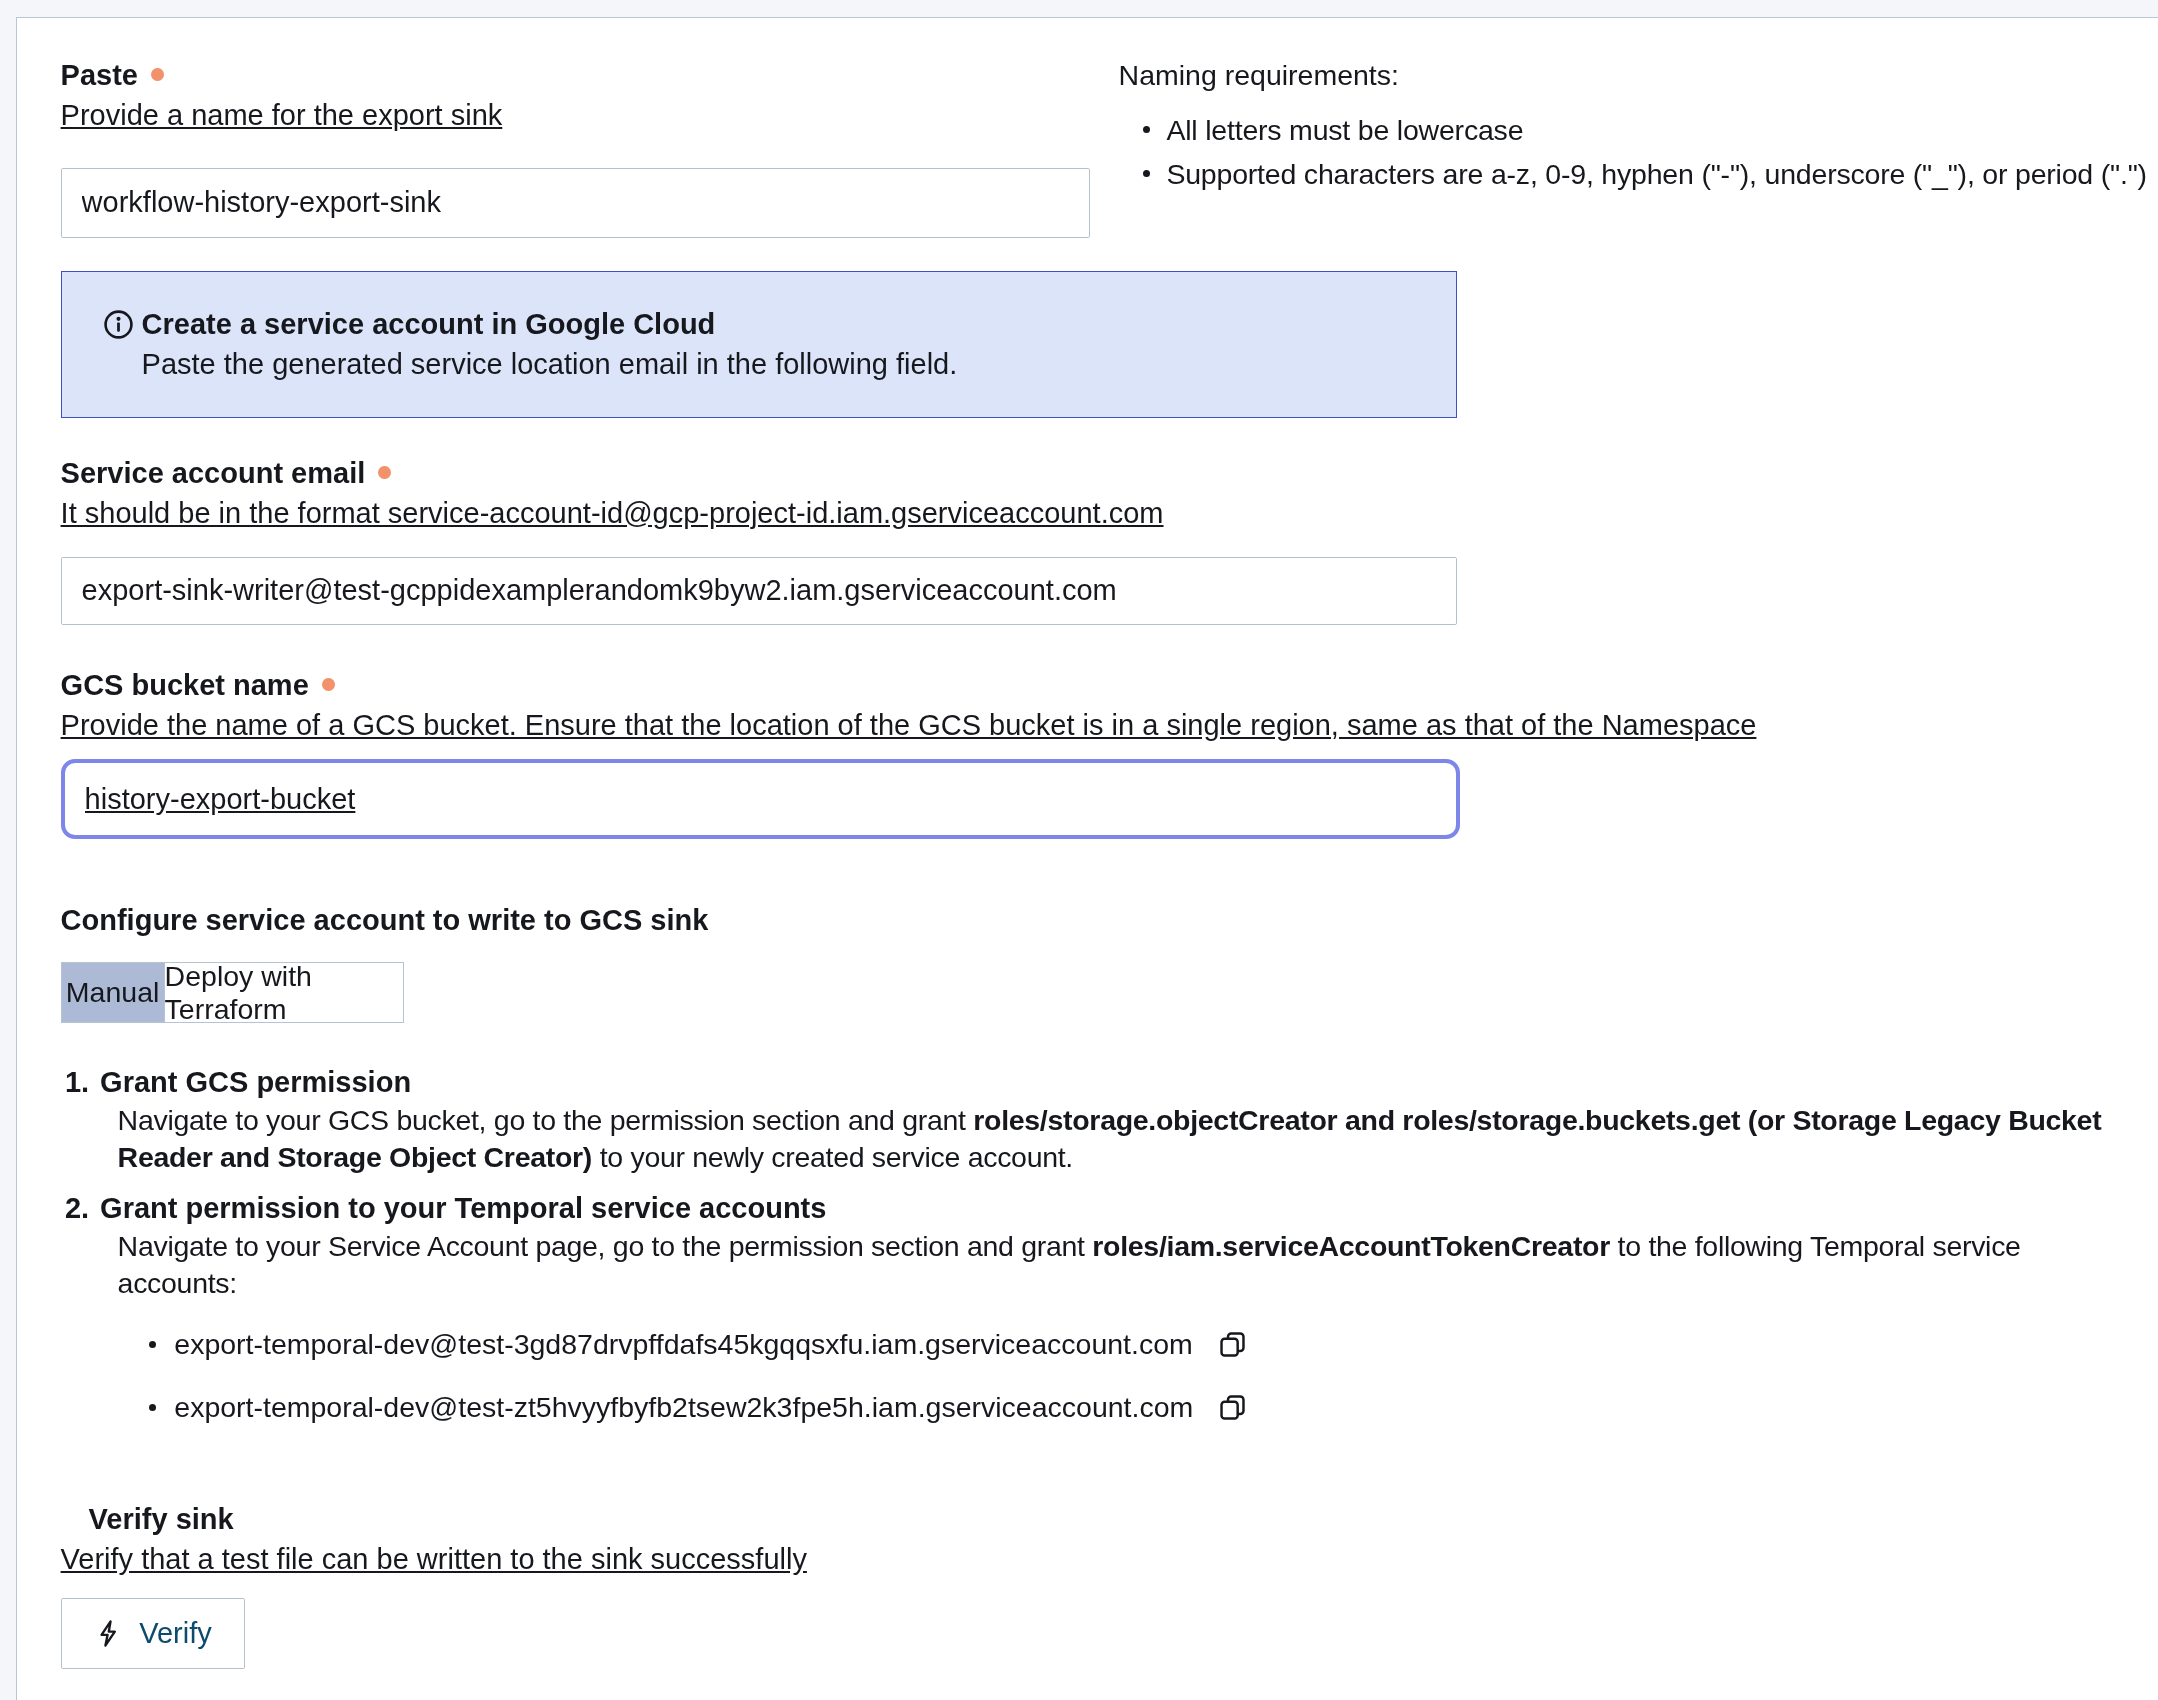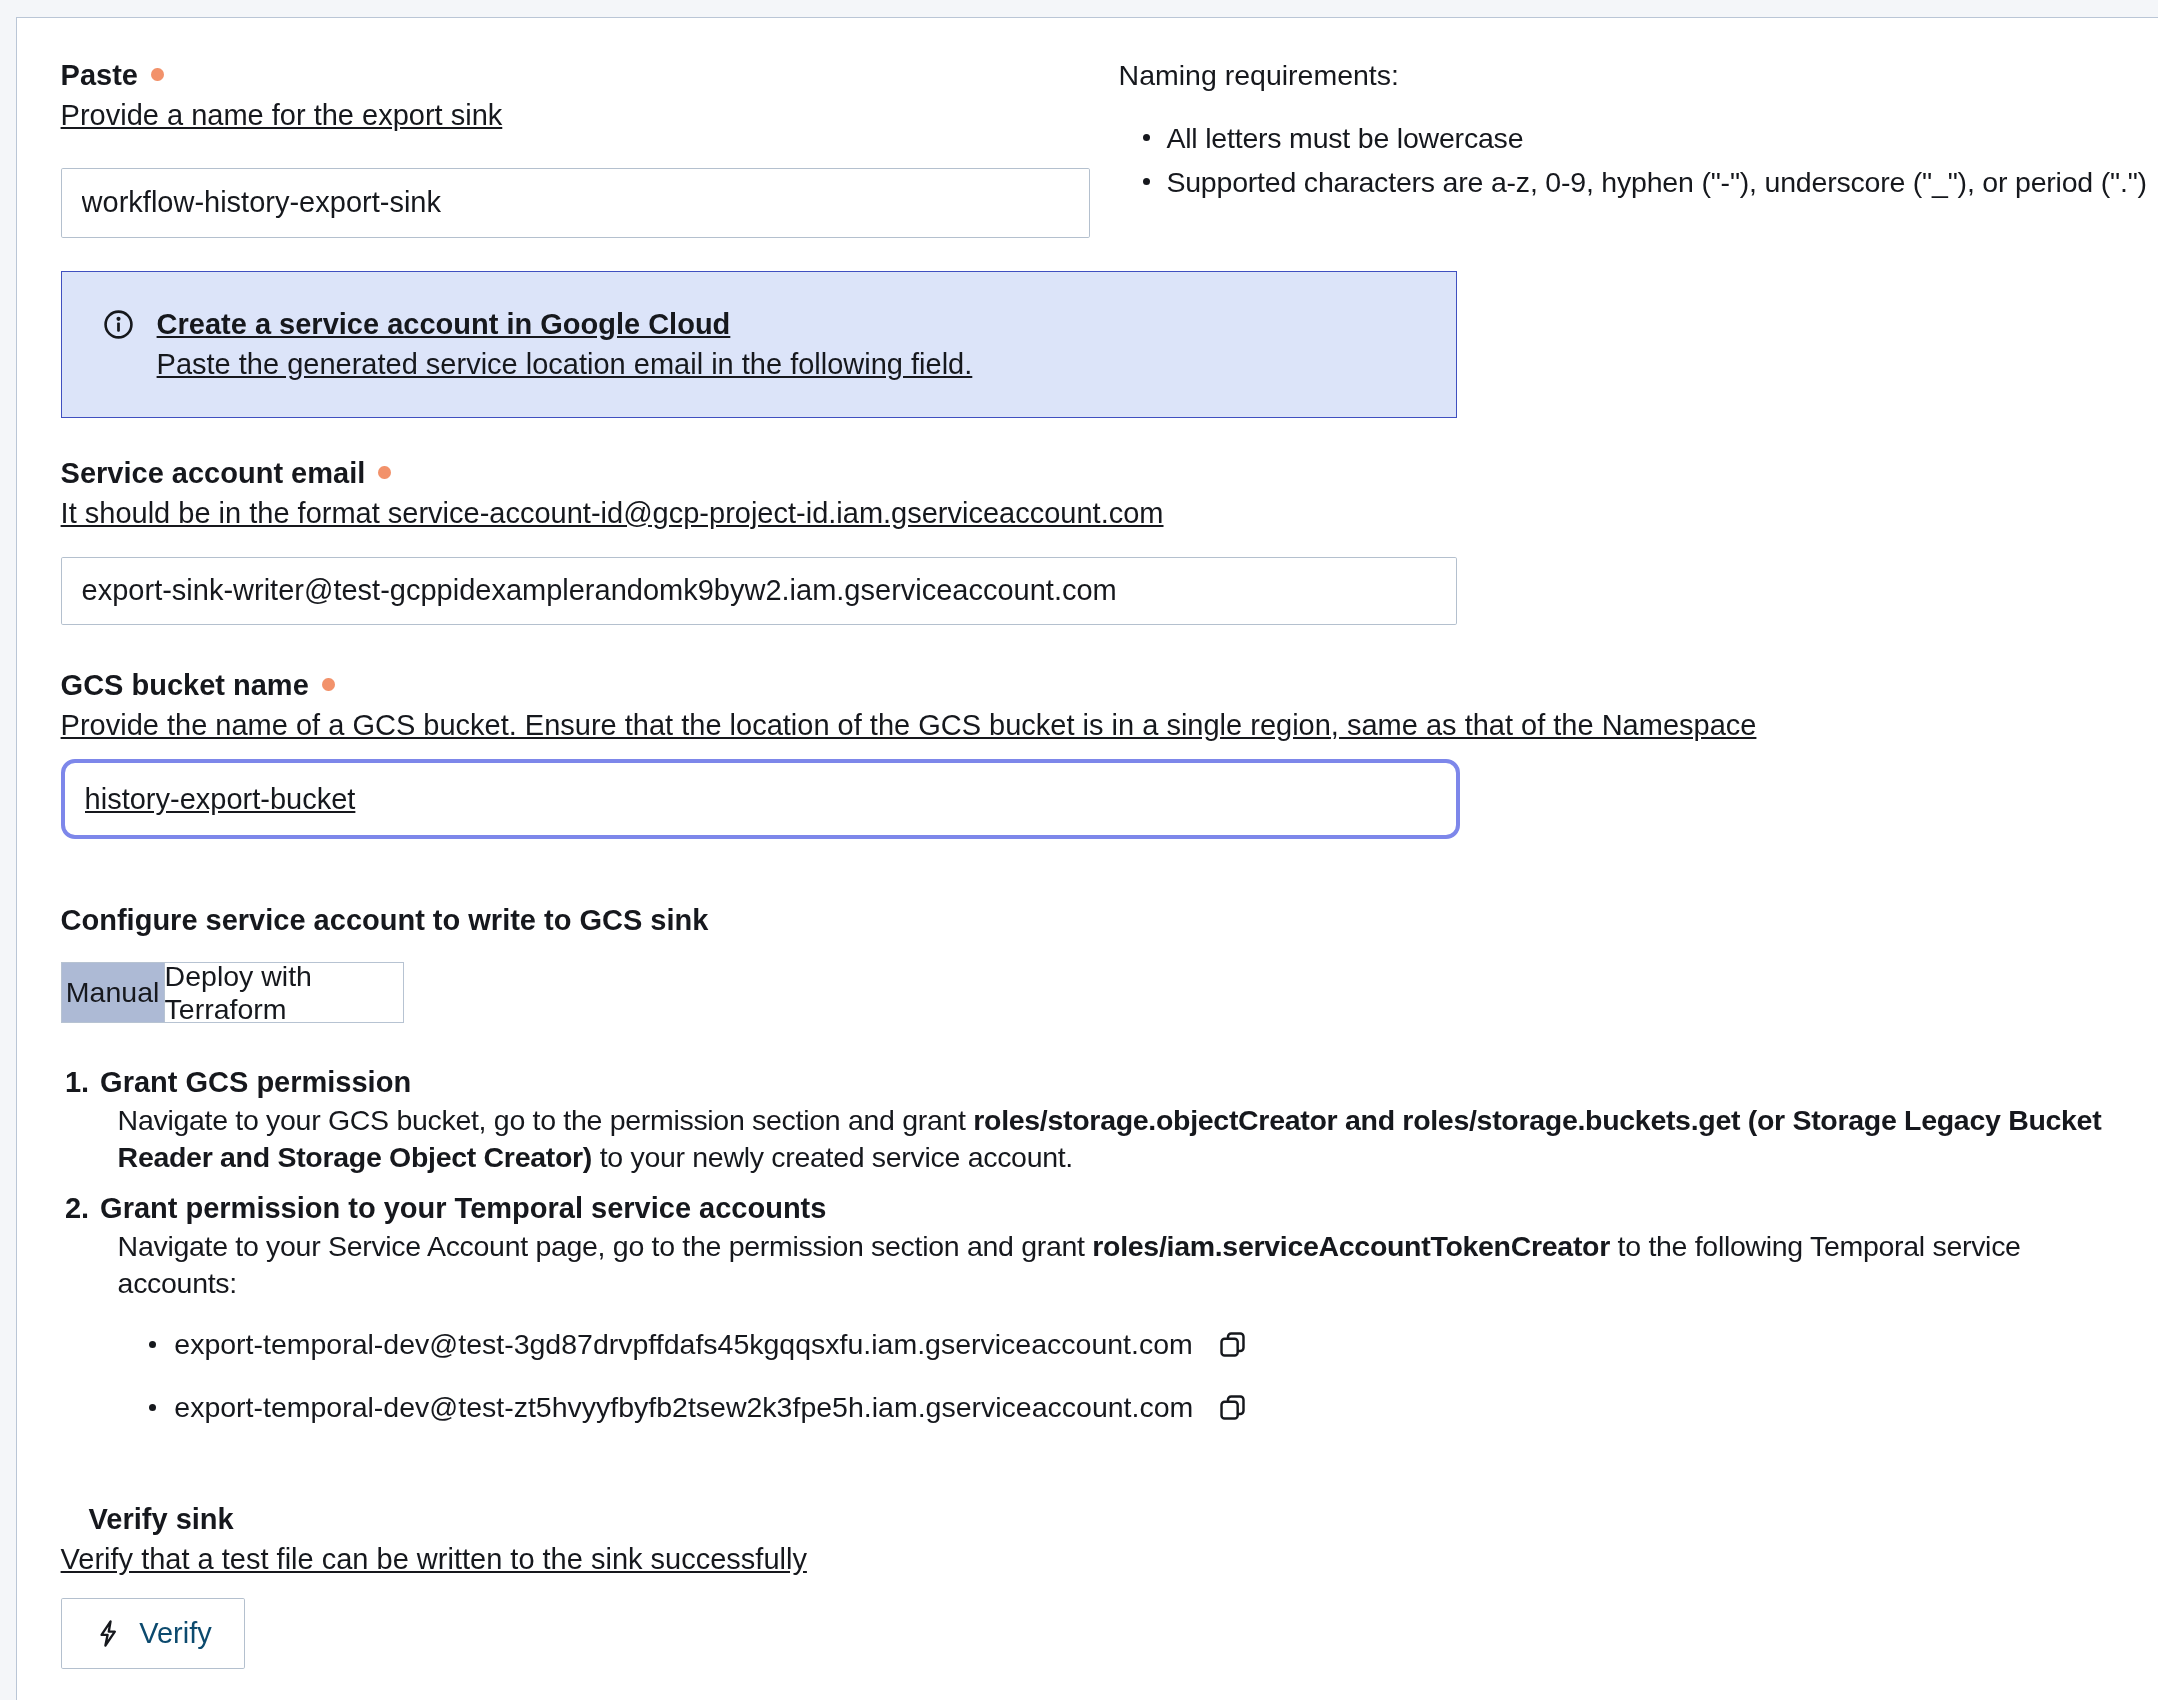--- a/index.html
+++ b/index.html
@@ -51,30 +51,30 @@
   }
   .banner {
     margin-top: 33px;
     width: 1396px; height: 147px;
     background: #dce4f9;
     border: 1.8px solid #4050c0;
     display: flex; align-items: center;
     padding-left: 40px;
   }
   .banner-icon { width: 33px; height: 33px; flex: 0 0 auto; margin-top: -40px; }
-  .banner-text { margin-left: 22px; text-decoration: underline; }
+  .banner-text { margin-left: 7px; }
   .banner-title { font-size: 29px; font-weight: 700; line-height: 40px; }
   .banner-body { font-size: 29px; font-weight: 400; line-height: 40px; }
   .naming-req {
     position: absolute;
     left: 1102px; top: 37px;
     white-space: nowrap;
   }
   .naming-req-title { font-size: 28.5px; line-height: 40px; }
-  .naming-req ul { list-style: none; margin-top: 21px; }
+  .naming-req ul { list-style: none; margin-top: 13px; }
   .naming-req li {
     display: flex; align-items: center;
     font-size: 28.5px; line-height: 44px; letter-spacing: -0.2px;
   }
   .bullet-dot {
     width: 7.3px; height: 7.3px; border-radius: 50%; background: #16181d;
     margin: 0 16.5px 0 24px; flex: 0 0 auto;
   }
   .section-title { font-size: 29px; font-weight: 700; line-height: 40px; }
   .label-name { margin-top: 0; }

